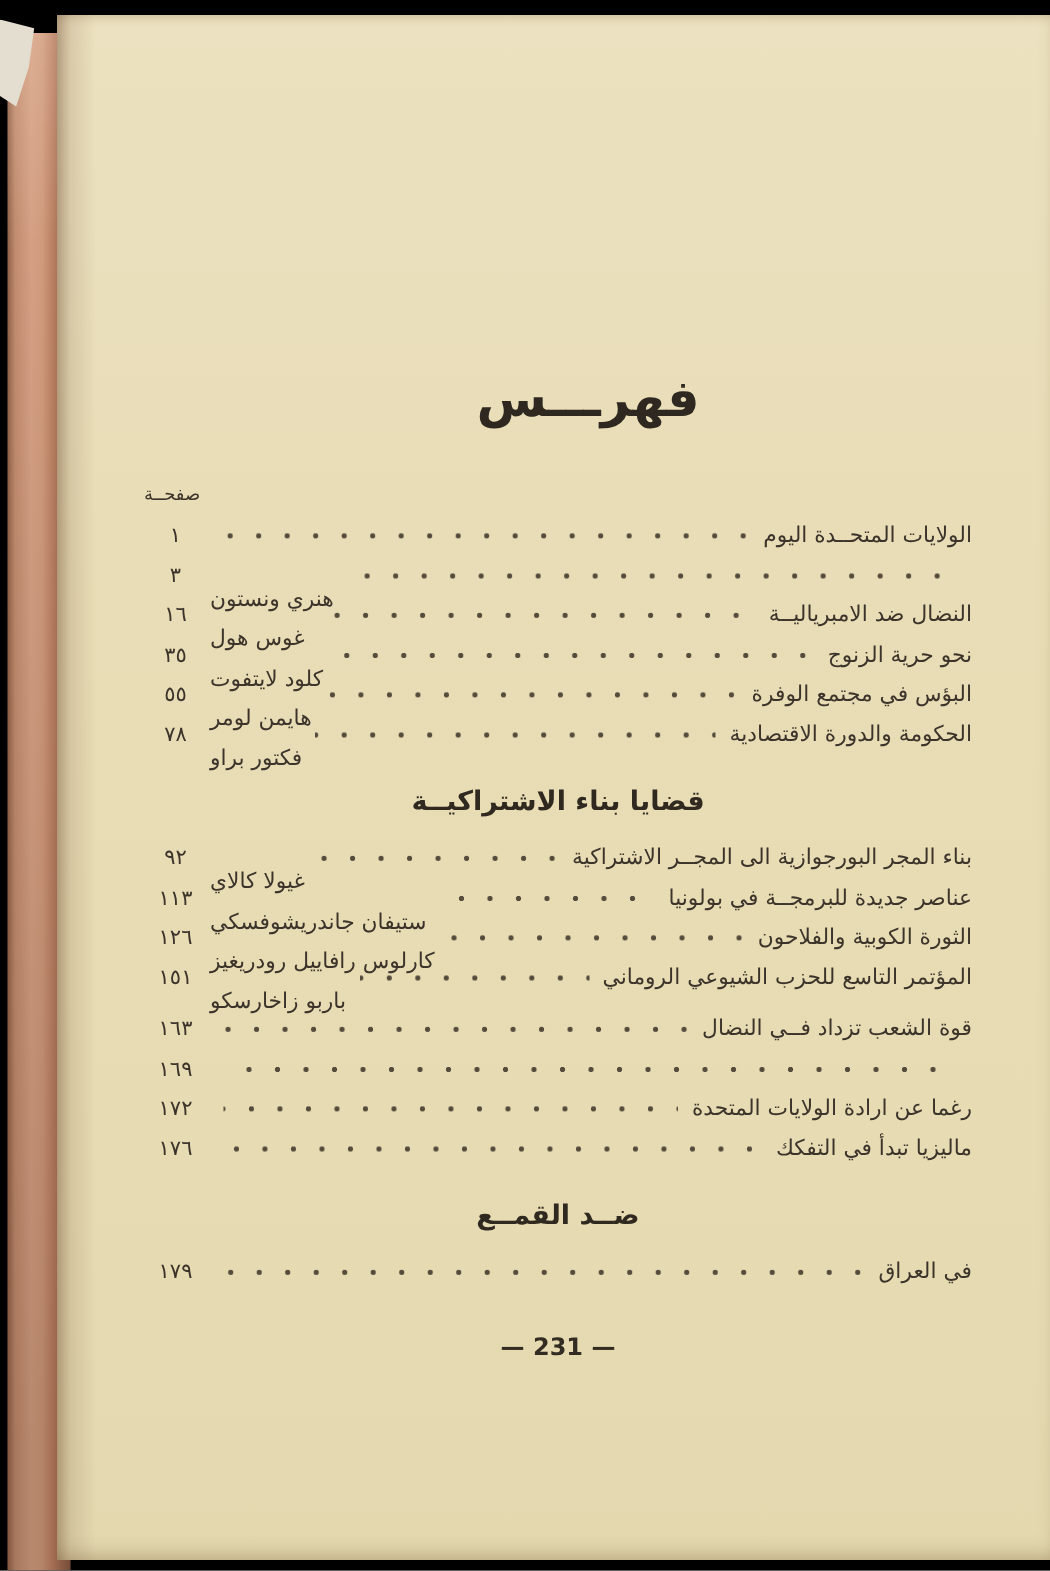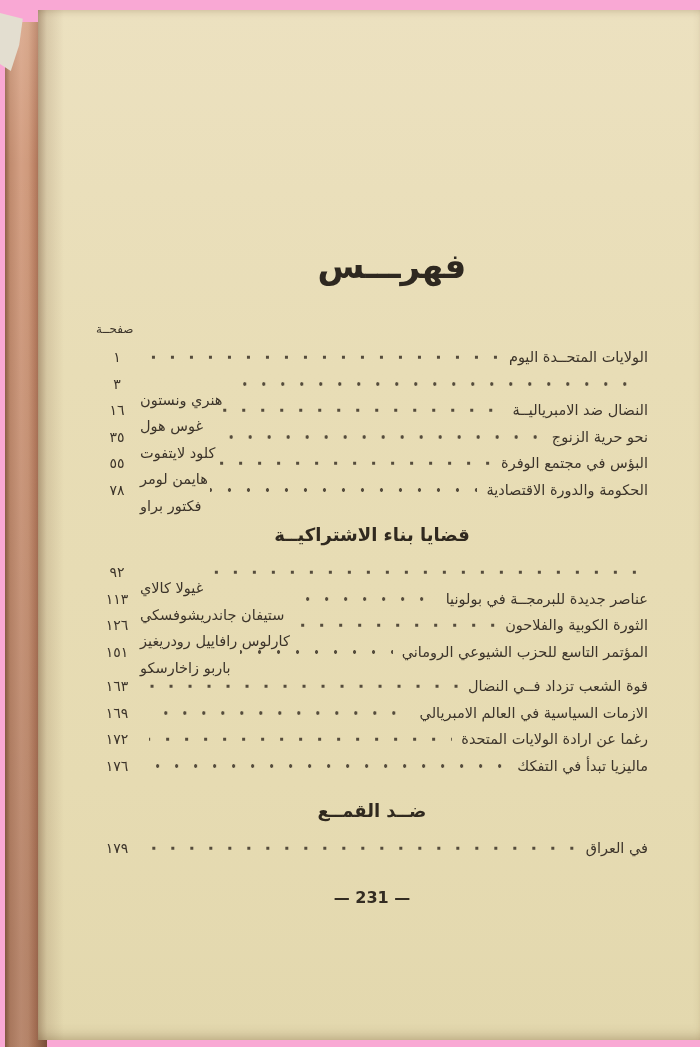--- a/index.html
+++ b/index.html
@@ -1,18 +1,18 @@
 <!DOCTYPE html>
 <html lang="ar" dir="rtl"><head>
 <meta charset="utf-8">
 <style>
   html,body { margin:0; padding:0; }
   .scan {
     position:relative; width:700px; height:1047px;
-    background:#f9a8d4; overflow:hidden;
+    background:#000000; overflow:hidden;
     font-family:"DejaVu Sans", sans-serif;
   }
   .cover-strip {
     position:absolute; left:5px; top:22px; width:42px; bottom:0;
     background:linear-gradient(90deg,
       #8f6048 0%, #c08b6e 12%, #d4a084 38%, #cf9a7c 55%,
       #b97f62 72%, #9c6a50 86%, #855640 100%);
   }
   .cover-strip::after {
     content:""; position:absolute; inset:0;
@@ -99,20 +99,21 @@
             <div class="row">
               <span class="t">الحكومة والدورة الاقتصادية</span>
               <span class="dots"></span>
               <span class="a">فكتور براو</span>
               <span class="n">٧٨</span>
             </div>
           </div>
           <h2 class="sec-heading">قضايا بناء الاشتراكيــة</h2>
           <div class="rows">
             <div class="row">
+              <span class="t">بناء المجر البورجوازية الى المجــر الاشتراكية</span>
               <span class="dots"></span>
               <span class="a">غيولا كالاي</span>
               <span class="n">٩٢</span>
             </div>
             <div class="row">
               <span class="t">عناصر جديدة للبرمجــة في بولونيا</span>
               <span class="dots"></span>
               <span class="a">ستيفان جاندريشوفسكي</span>
               <span class="n">١١٣</span>
             </div>
@@ -130,21 +131,20 @@
             </div>
           </div>
           <div class="rows">
             <div class="row">
               <span class="t">قوة الشعب تزداد فــي النضال</span>
               <span class="dots"></span>
               <span class="a"></span>
               <span class="n">١٦٣</span>
             </div>
             <div class="row">
-              <span class="t">الازمات السياسية في العالم الامبريالي</span>
               <span class="dots"></span>
               <span class="a"></span>
               <span class="n">١٦٩</span>
             </div>
             <div class="row">
               <span class="t">رغما عن ارادة الولايات المتحدة</span>
               <span class="dots"></span>
               <span class="a"></span>
               <span class="n">١٧٢</span>
             </div>

